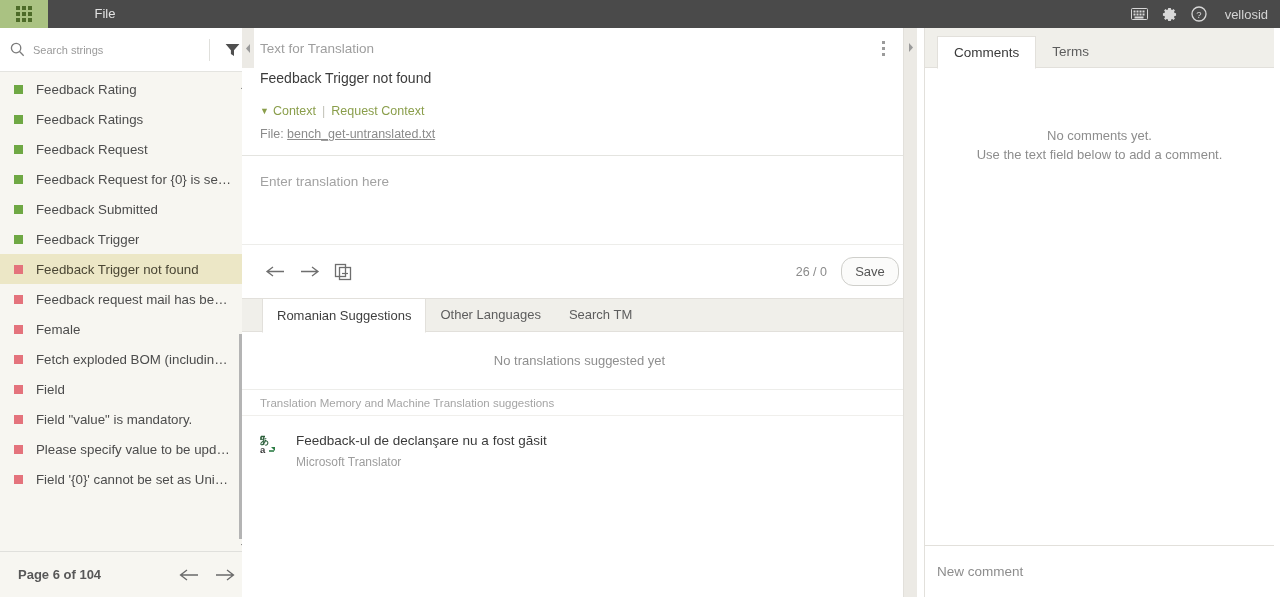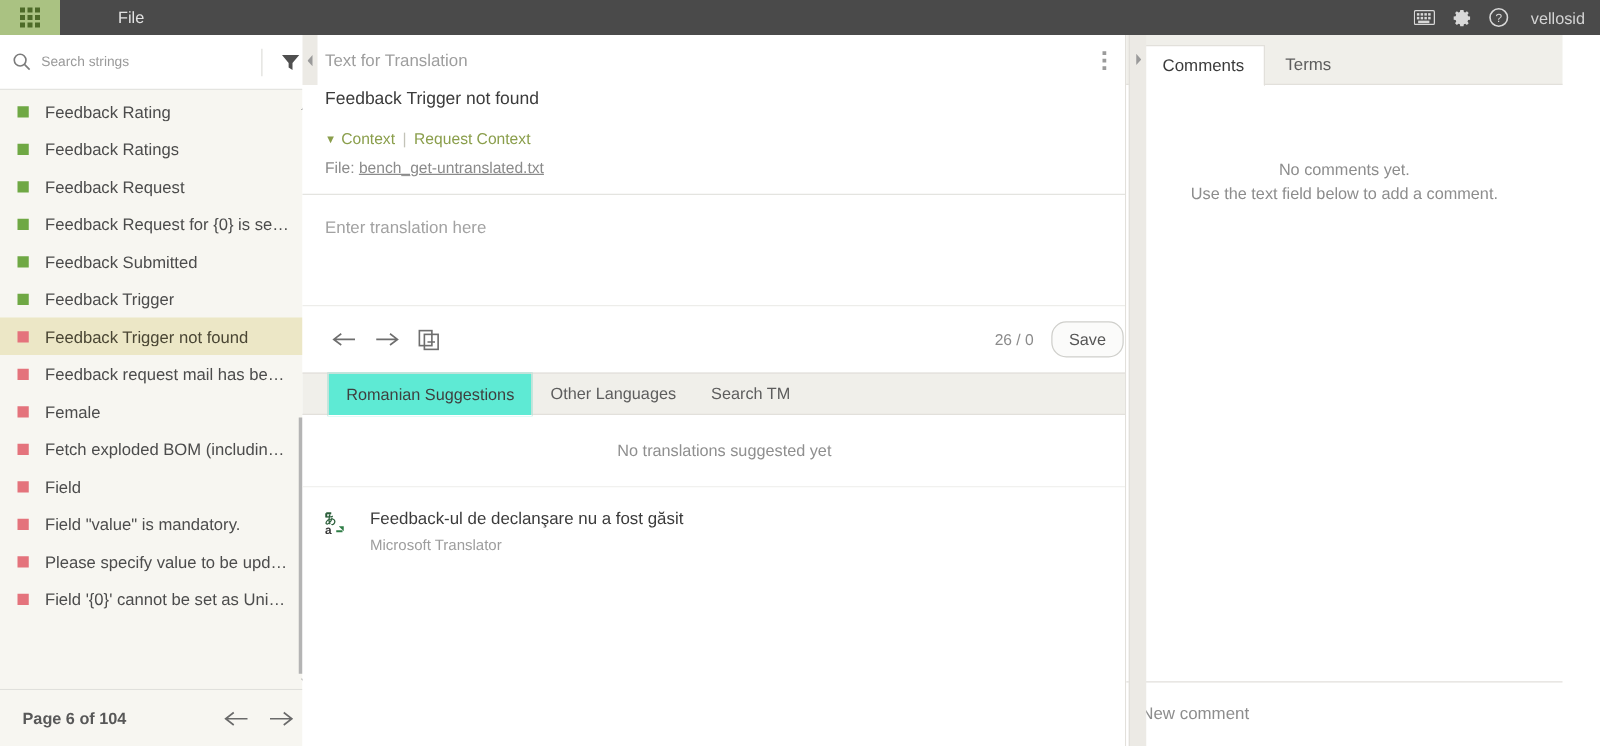--- a/index.html
+++ b/index.html
@@ -179,21 +179,21 @@
   }
   #sug-tabbar::after {
     content: ''; position: absolute; left: 0; right: 0; bottom: 0;
     height: 1px; background: #e2e0db;
   }
   .sug-tab {
     font-size: 13px; color: #5d5d5d; padding: 0 14px; height: 34px;
     line-height: 34px; cursor: pointer; position: relative; z-index: 2;
   }
   .sug-tab.active {
-    background: #5eead4; border: 1px solid #e2e0db; border-bottom: 1px solid #fff;
+    background: #ffffff; border: 1px solid #e2e0db; border-bottom: 1px solid #fff;
     color: #3f3f3f; margin-bottom: -1px; height: 35px; line-height: 33px; margin-top: 25px;
   }
 
   #sug-empty {
     flex: none; height: 58px; background: #fff;
     display: flex; align-items: center; justify-content: center;
     border-bottom: 1px solid #ededea;
   }
   #sug-empty span { font-size: 13px; color: #8f8f8f; }
 
@@ -207,21 +207,21 @@
   .tm-row {
     display: flex; padding: 16px 18px 0 18px; cursor: pointer;
   }
   .tm-icon { width: 36px; flex: none; padding-top: 2px; }
   .tm-body { flex: 1; }
   .tm-text { font-size: 13.5px; color: #3b3b3b; line-height: 18px; }
   .tm-src { font-size: 12px; color: #9d9d9d; margin-top: 5px; }
 
   
   #right {
-    position: absolute; left: 900px; top: 28px; width: 350px; height: 569px;
+    position: absolute; left: 924px; top: 28px; width: 350px; height: 569px;
     background: #ffffff; display: flex; flex-direction: column;
     border-left: 1px solid #e2e0db;
   }
   #cm-tabbar {
     height: 40px; flex: none; background: #f0efea; display: flex;
     align-items: flex-end; padding-left: 12px; position: relative;
   }
   #cm-tabbar::after {
     content: ''; position: absolute; left: 0; right: 0; bottom: 0;
     height: 1px; background: #e2e0db;
@@ -473,20 +473,23 @@
   <div id="sug-tabbar">
     <div class="sug-tab active">Romanian Suggestions</div>
     <div class="sug-tab">Other Languages</div>
     <div class="sug-tab">Search TM</div>
   </div>
 
   <div id="sug-empty">
     <span>No translations suggested yet</span>
   </div>
 
+  <div id="tm-header">
+    <span>Translation Memory and Machine Translation suggestions</span>
+  </div>
 
   <div id="tm-list">
     <div class="tm-row">
       <span class="tm-icon">
         <svg width="22" height="20" viewBox="0 0 22 20">
           <text x="0" y="10" font-size="9" font-family="Liberation Sans, sans-serif" fill="#2b5e3a" font-weight="bold">あ</text>
           <path d="M1 2.5 L5 2.5 M1 2.5 L1 6" stroke="#2b5e3a" stroke-width="1.6" fill="none"></path>
           <text x="0" y="19" font-size="9.5" font-family="Liberation Sans, sans-serif" fill="#3a3a3a" font-weight="bold">a</text>
           <path d="M11 13 L15 13 L15 17 Z" fill="#2e7d46"></path>
           <path d="M9 17 L14 17" stroke="#2e7d46" stroke-width="1.6" fill="none"></path>

